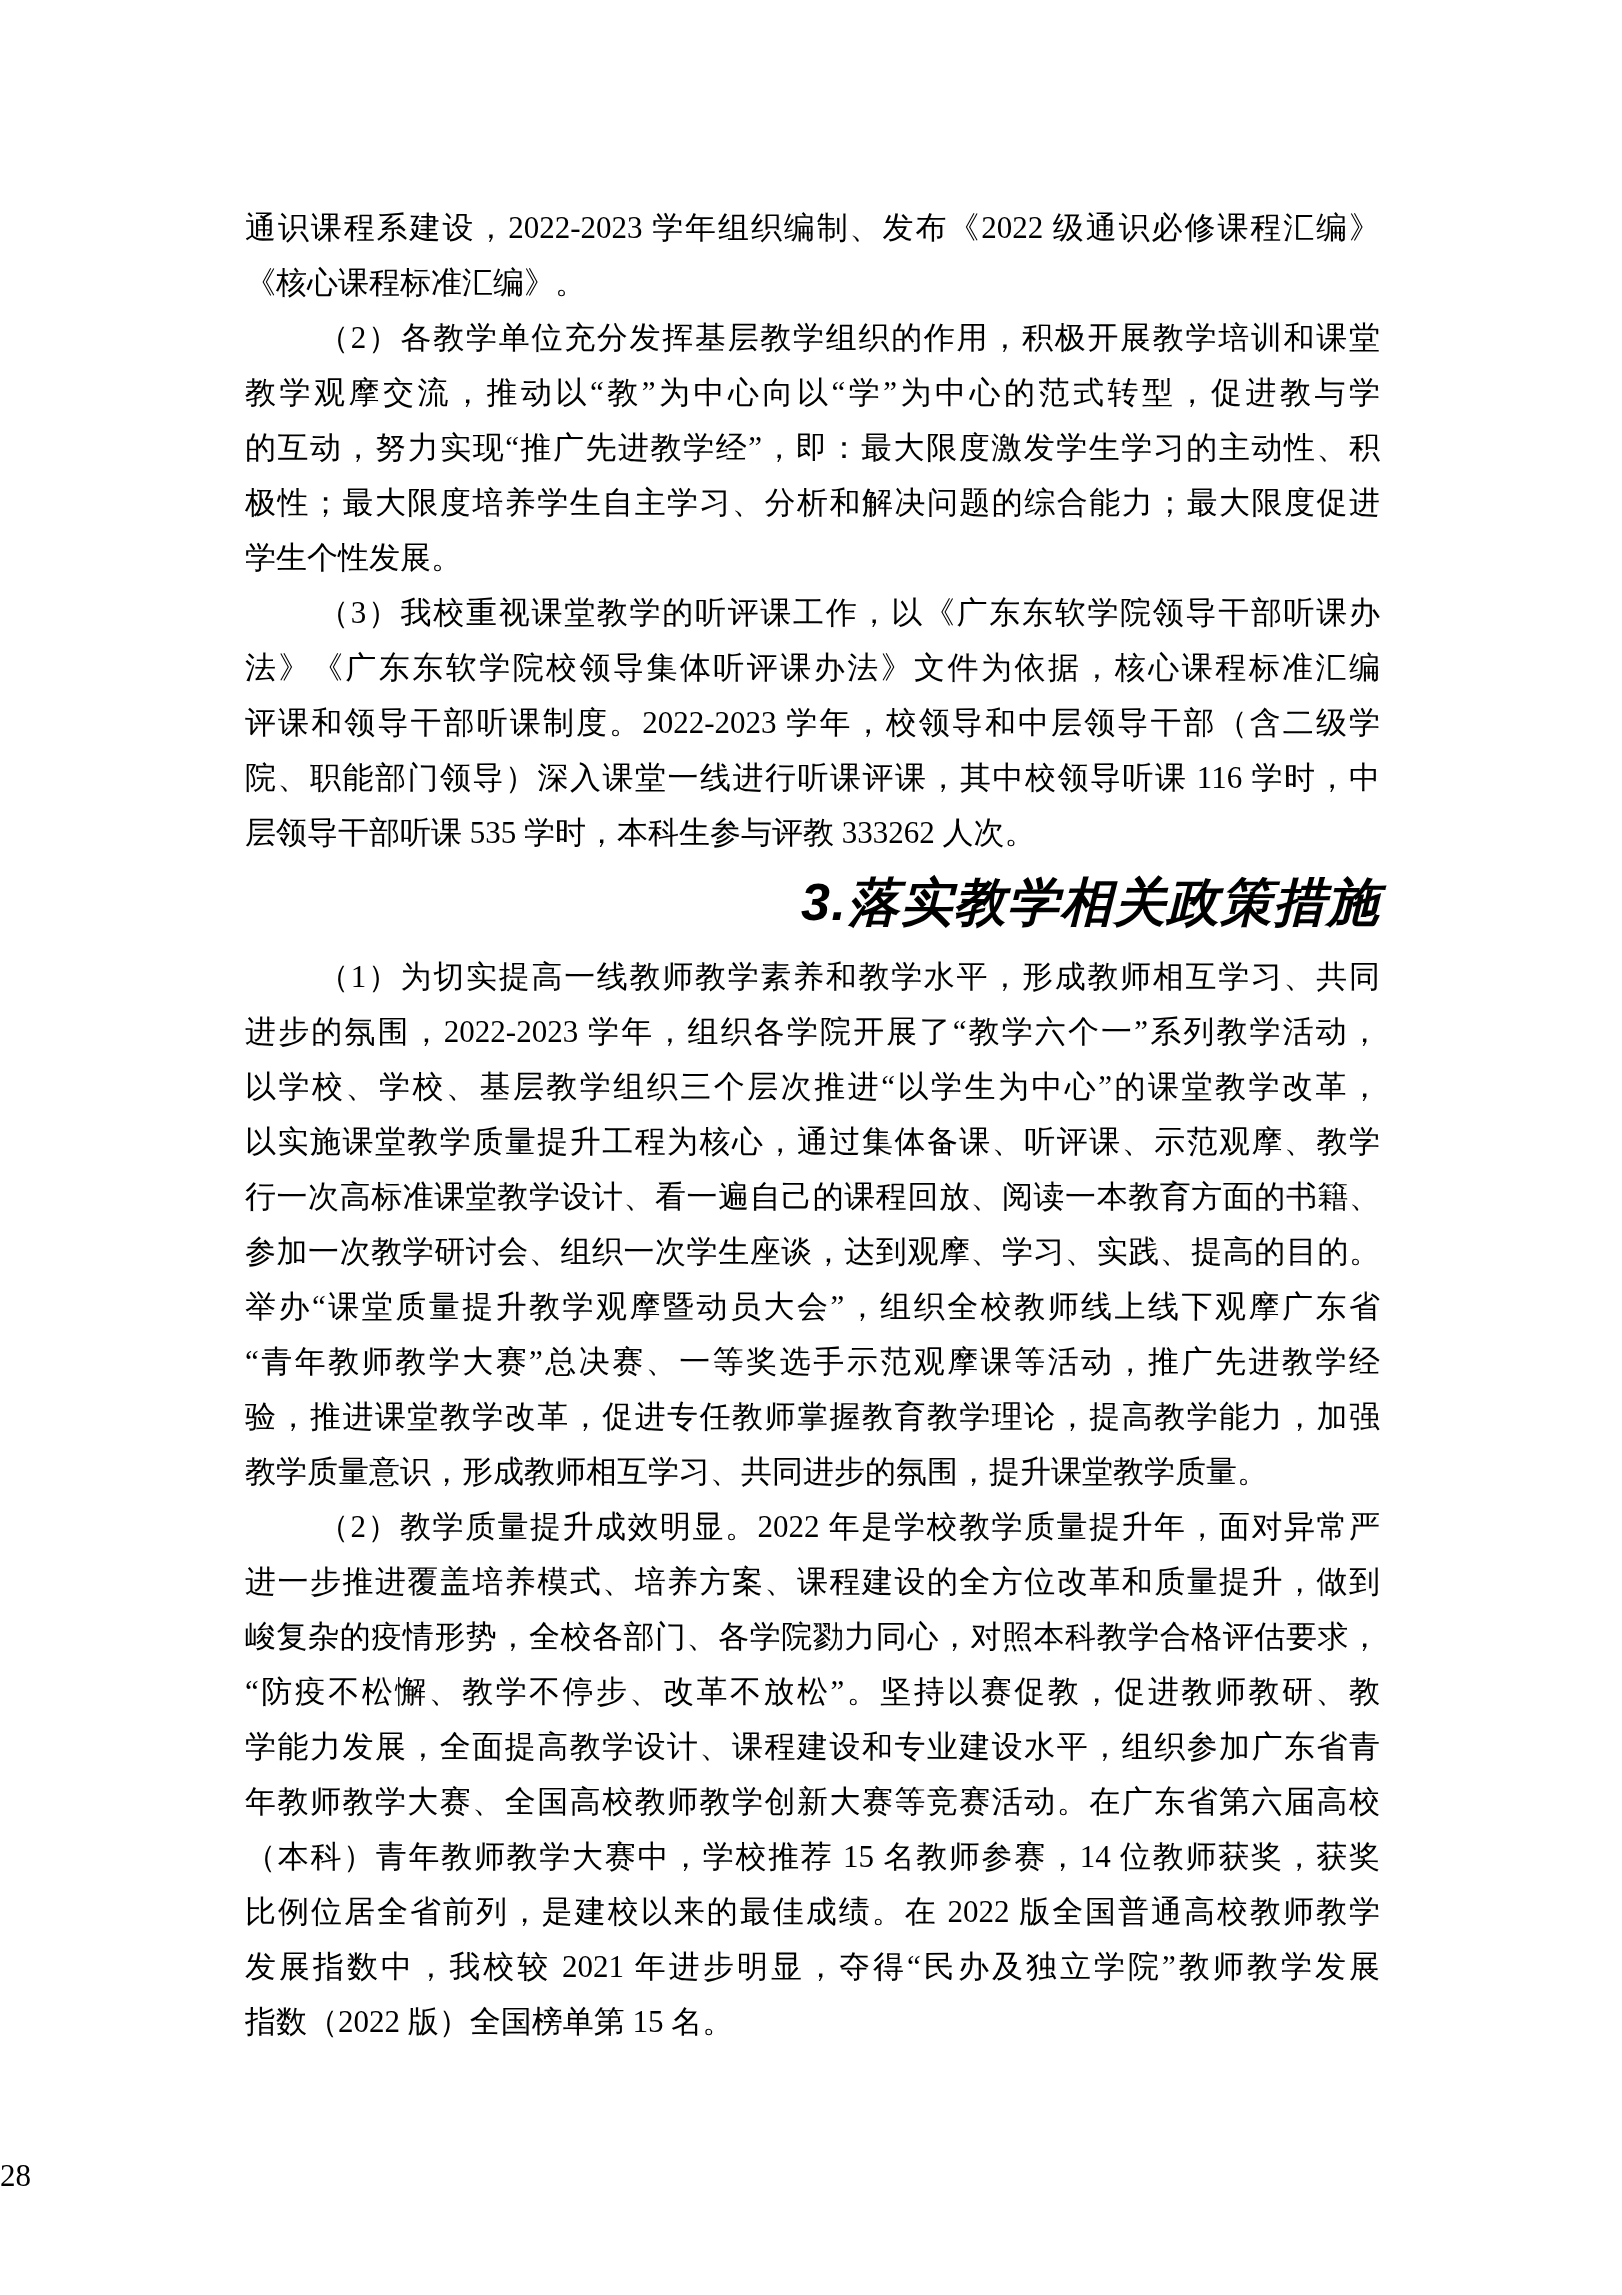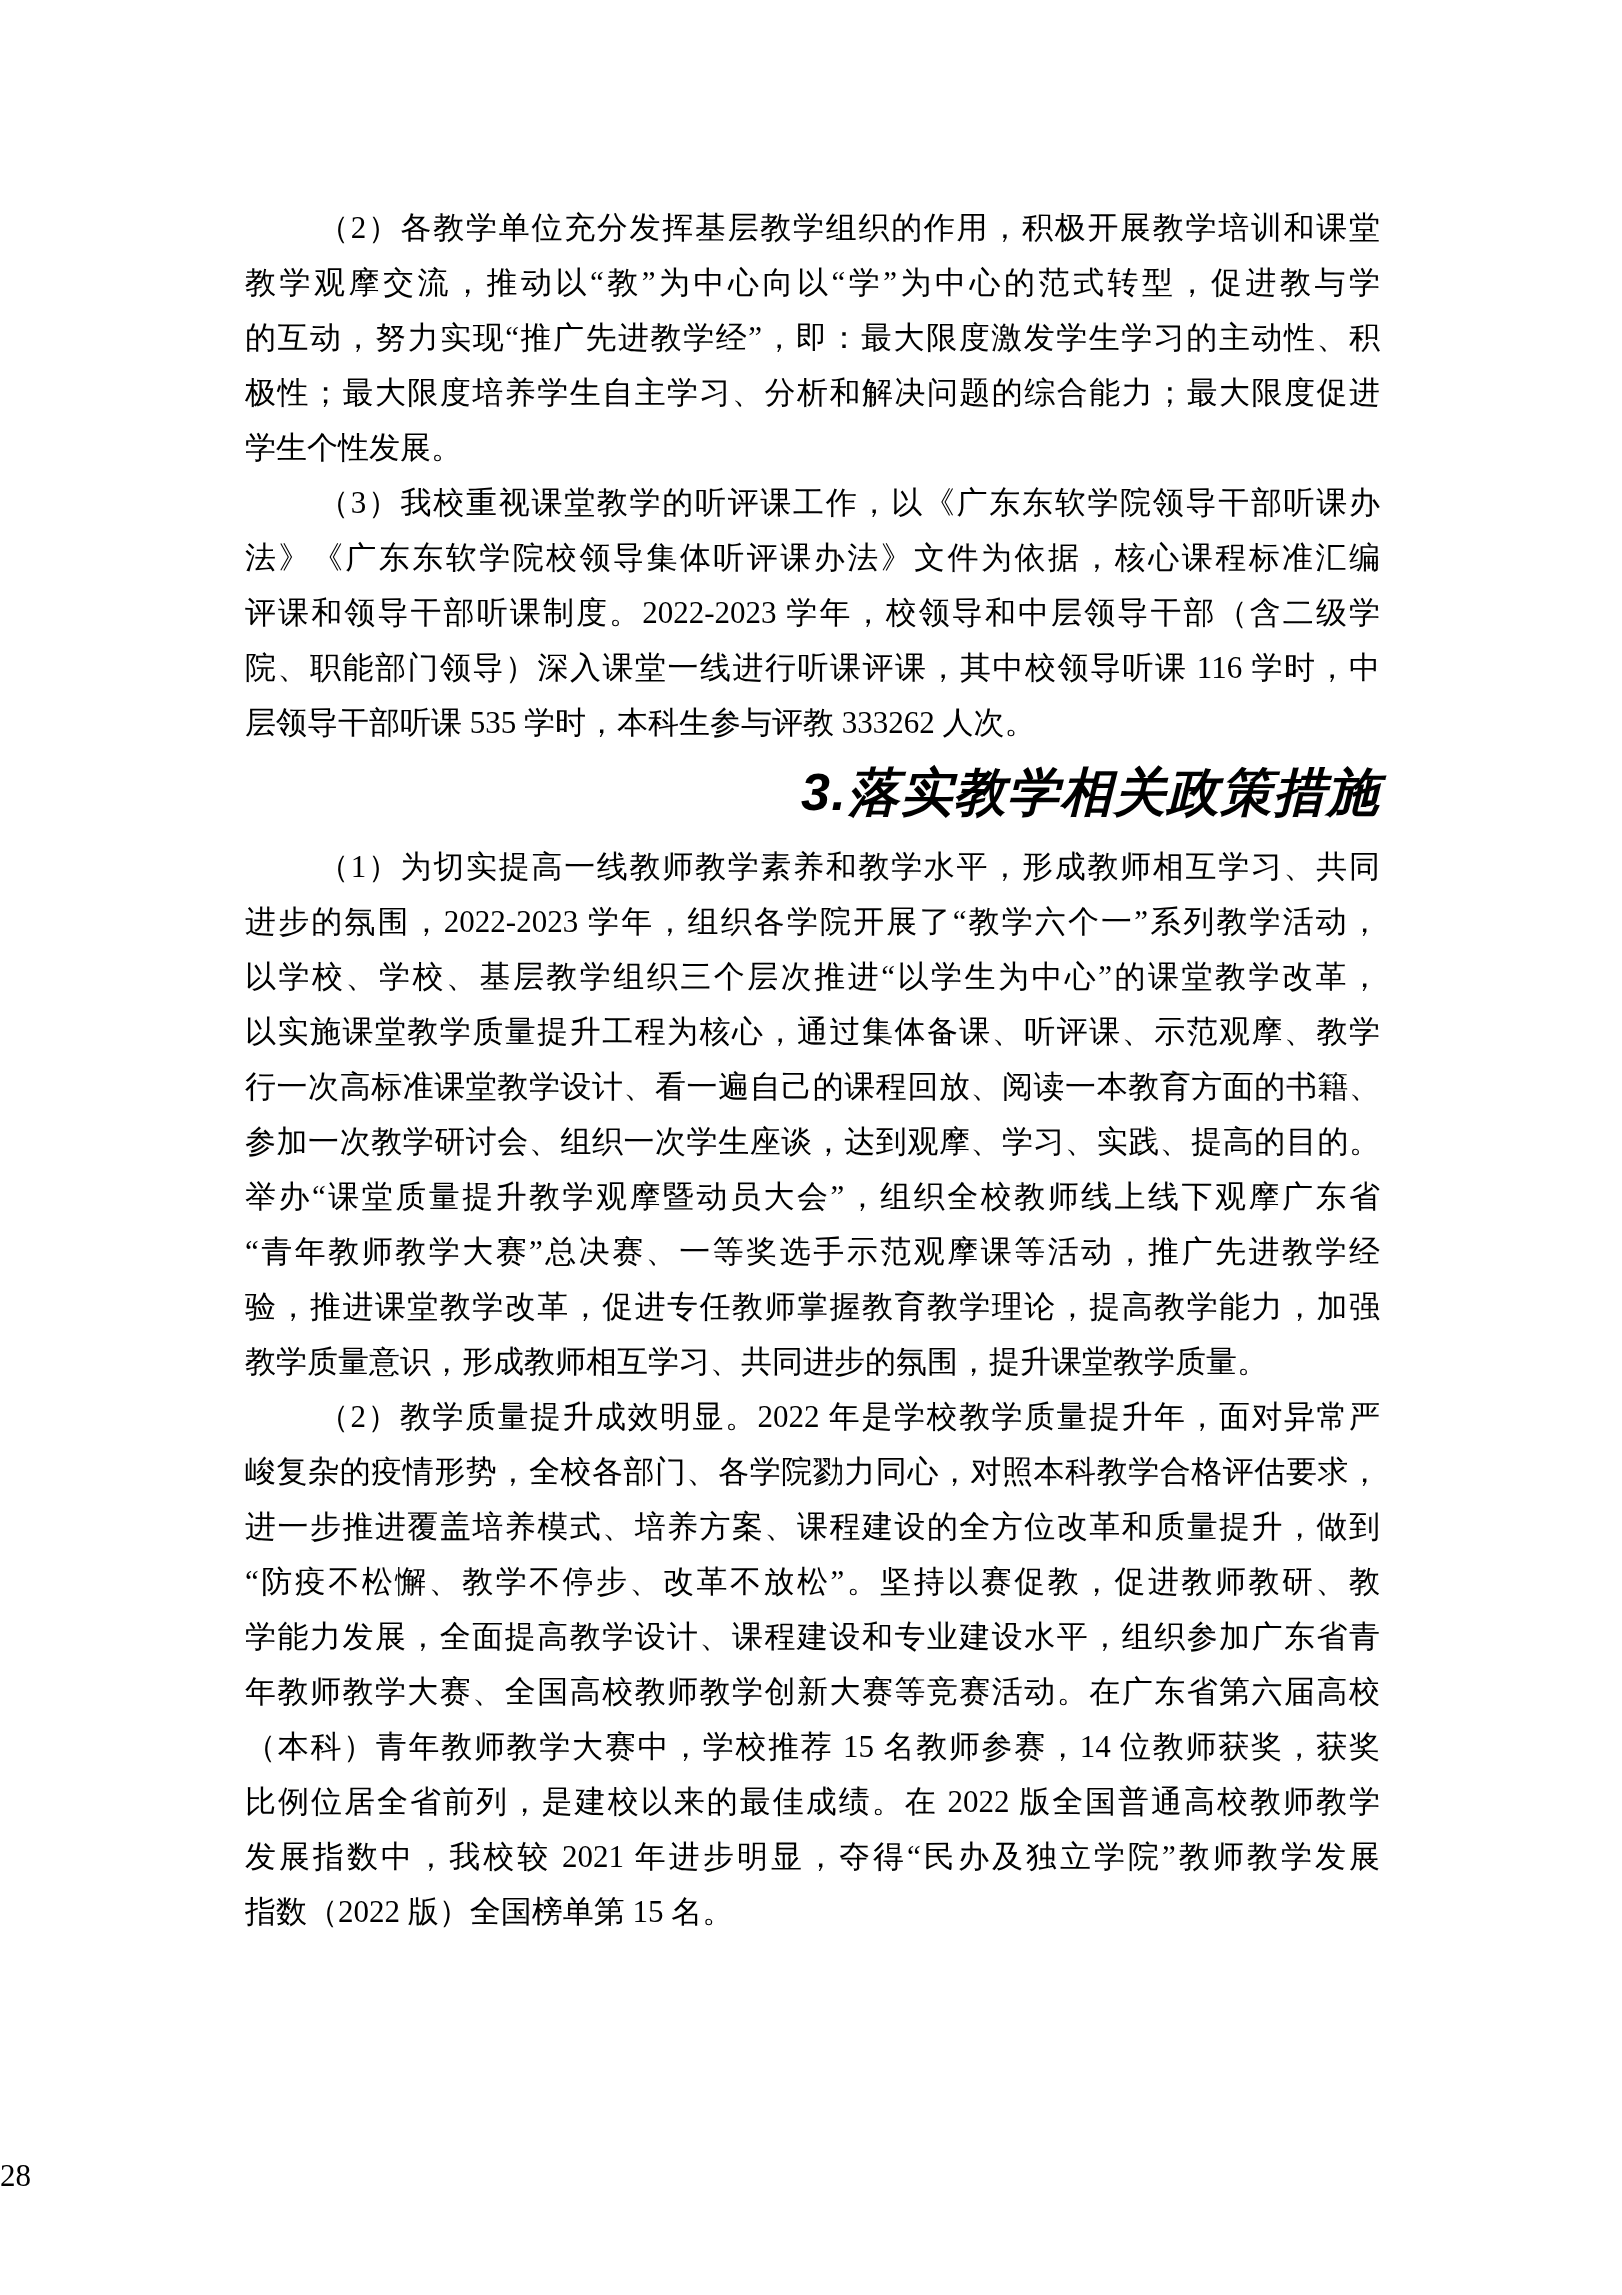--- a/index.html
+++ b/index.html
@@ -62,20 +62,24 @@
     font-size: 31px;
     line-height: 37px;
   }
 </style>
 </head>
 <body>
 
 <div class="page">
   <div class="text-block">
 
+    <div class="para">
+      <div class="line">通识课程系建设，2022-2023 学年组织编制、发布《2022 级通识必修课程汇编》</div>
+      <div class="line par-end">《核心课程标准汇编》。</div>
+    </div>
 
     <div class="para">
       <div class="line par-start">（2）各教学单位充分发挥基层教学组织的作用，积极开展教学培训和课堂</div>
       <div class="line">教学观摩交流，推动以“教”为中心向以“学”为中心的范式转型，促进教与学</div>
       <div class="line">的互动，努力实现“推广先进教学经”，即：最大限度激发学生学习的主动性、积</div>
       <div class="line">极性；最大限度培养学生自主学习、分析和解决问题的综合能力；最大限度促进</div>
       <div class="line par-end">学生个性发展。</div>
     </div>
 
     <div class="para">
@@ -96,22 +100,22 @@
       <div class="line">行一次高标准课堂教学设计、看一遍自己的课程回放、阅读一本教育方面的书籍、</div>
       <div class="line">参加一次教学研讨会、组织一次学生座谈，达到观摩、学习、实践、提高的目的。</div>
       <div class="line">举办“课堂质量提升教学观摩暨动员大会”，组织全校教师线上线下观摩广东省</div>
       <div class="line">“青年教师教学大赛”总决赛、一等奖选手示范观摩课等活动，推广先进教学经</div>
       <div class="line">验，推进课堂教学改革，促进专任教师掌握教育教学理论，提高教学能力，加强</div>
       <div class="line par-end">教学质量意识，形成教师相互学习、共同进步的氛围，提升课堂教学质量。</div>
     </div>
 
     <div class="para">
       <div class="line par-start">（2）教学质量提升成效明显。2022 年是学校教学质量提升年，面对异常严</div>
+      <div class="line">进一步推进覆盖培养模式、培养方案、课程建设的全方位改革和质量提升，做到</div>
       <div class="line">峻复杂的疫情形势，全校各部门、各学院勠力同心，对照本科教学合格评估要求，</div>
-      <div class="line">进一步推进覆盖培养模式、培养方案、课程建设的全方位改革和质量提升，做到</div>
       <div class="line">“防疫不松懈、教学不停步、改革不放松”。坚持以赛促教，促进教师教研、教</div>
       <div class="line">学能力发展，全面提高教学设计、课程建设和专业建设水平，组织参加广东省青</div>
       <div class="line">年教师教学大赛、全国高校教师教学创新大赛等竞赛活动。在广东省第六届高校</div>
       <div class="line">（本科）青年教师教学大赛中，学校推荐 15 名教师参赛，14 位教师获奖，获奖</div>
       <div class="line">比例位居全省前列，是建校以来的最佳成绩。在 2022 版全国普通高校教师教学</div>
       <div class="line">发展指数中，我校较 2021 年进步明显，夺得“民办及独立学院”教师教学发展</div>
       <div class="line par-end">指数（2022 版）全国榜单第 15 名。</div>
     </div>
 
   </div>

